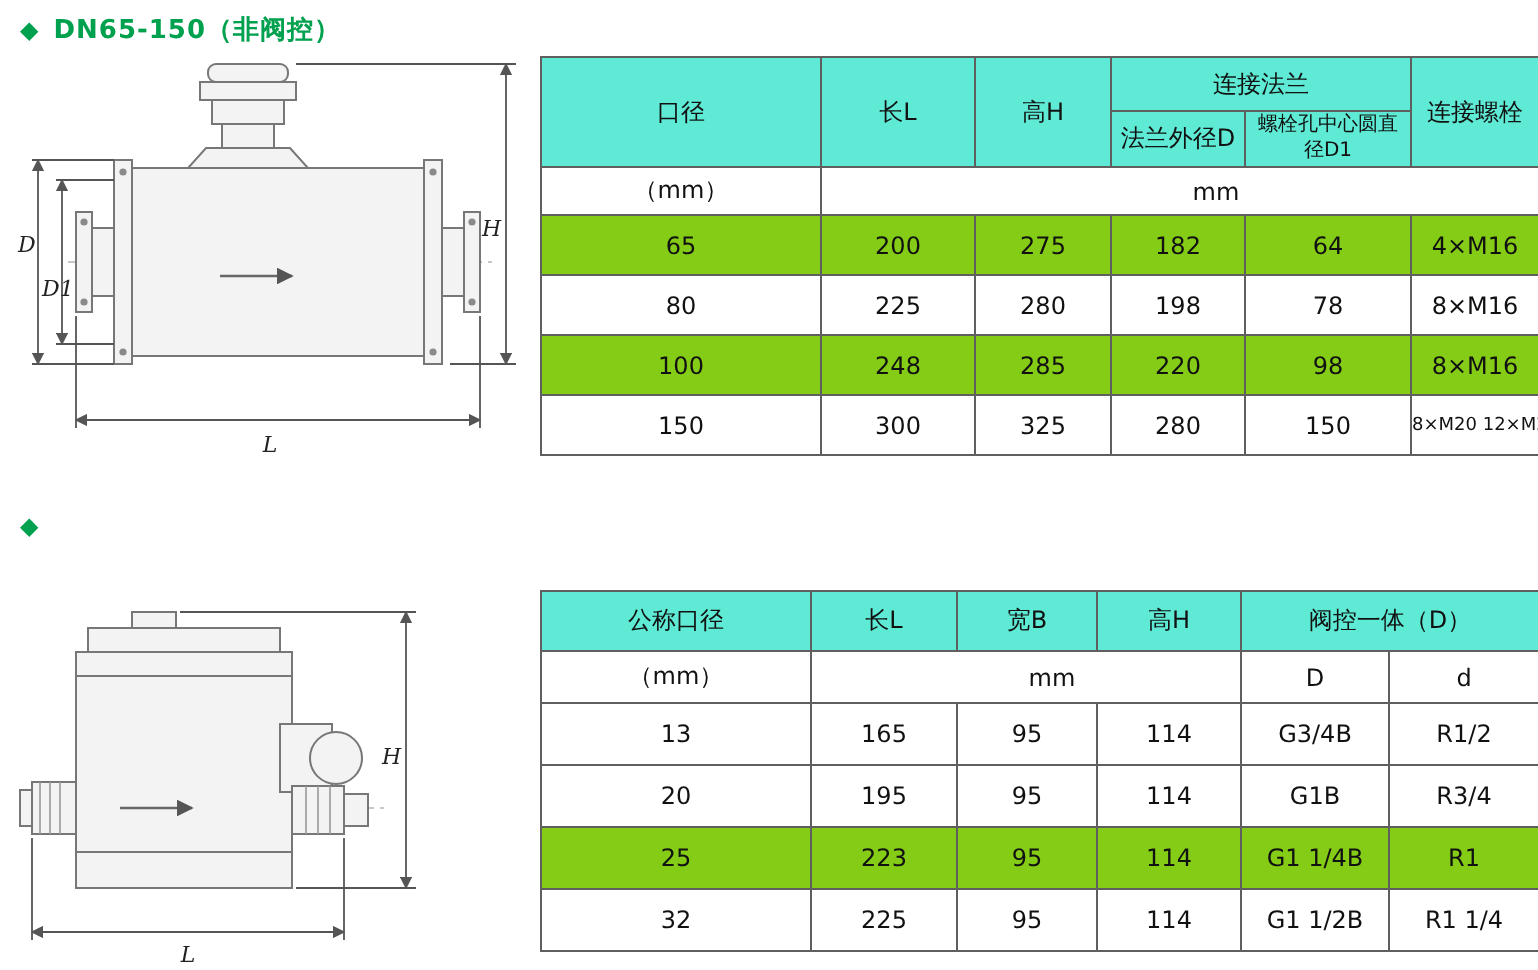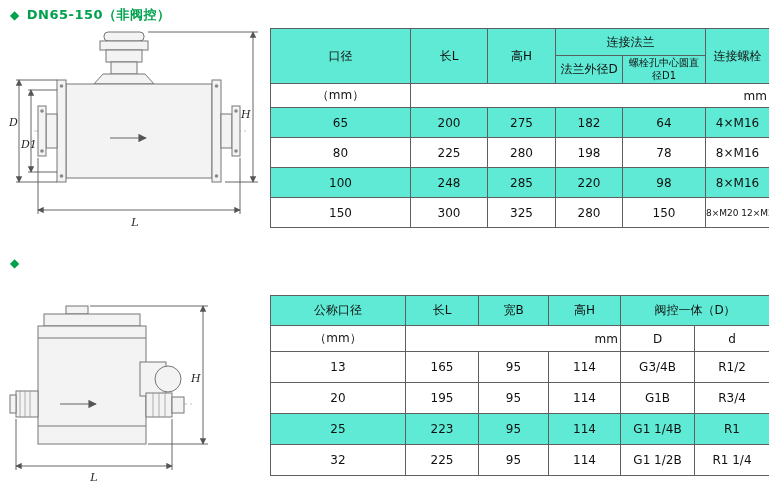--- a/index.html
+++ b/index.html
@@ -32,24 +32,24 @@
     background:#fff;
   }
   #table1 { top:28px; width:499px; }
   #table2 { top:295px; width:499px;padding-left:32px; }
   .spec-table td {
     border:1px solid #5f5f5f;
     text-align:center; vertical-align:middle;
     font-size:12px; padding:1px 2px; overflow:hidden;
   }
   .spec-table td.hd { background:#5eead4; }
-  .spec-table tr.alt td { background:#5eead4; }
+  .spec-table tr.alt td { background:#84cc16; }
   .spec-table td.small { font-size:10px; line-height:1.25; }
   .spec-table td.tiny { font-size:9px; white-space:nowrap; padding:1px 0; }
-  .spec-table td.units-left { text-align:right; }
+  .spec-table td.units-left { text-align:center; }
   #table1 .units-left { padding-left:38px; }
   #table2 .units-left { padding-left:28px; }
 
   #table1 tr.hrow1 { height:27px; }
   #table1 tr.hrow2 { height:27px; }
   #table1 tr.urow  { height:24px; }
   #table1 tr.drow  { height:30px; }
 
   #table2 tr.hrow1 { height:30px; }
   #table2 tr.urow  { height:26px; }

